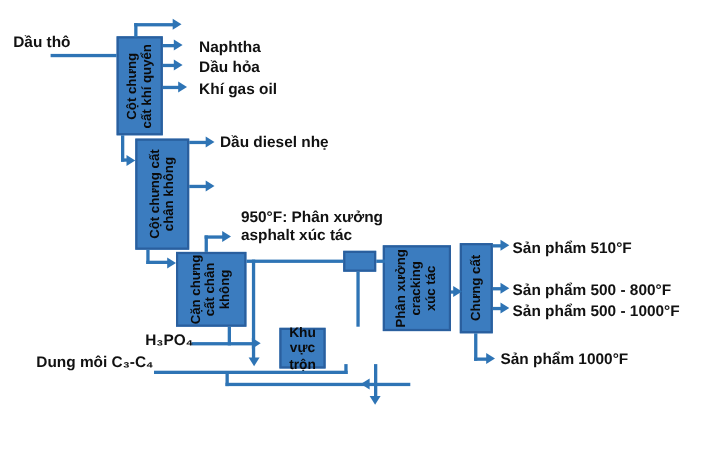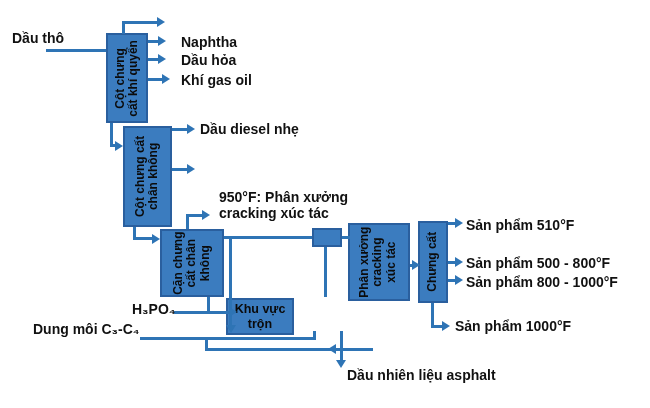--- a/index.html
+++ b/index.html
@@ -70,21 +70,21 @@
       <div>xúc tác</div>
     </div>
   </div>
 
   <div class="box" style="left:418px;top:221px;width:30px;height:82px">
     <div class="vtext">
       <div>Chưng cất</div>
     </div>
   </div>
 
-  <div class="box" style="left:226px;top:298px;width:68px;height:37px">
+  <div class="box" style="left:254px;top:298px;width:42px;height:37px">
     <div class="htext">
       <div>Khu vực</div>
       <div>trộn</div>
     </div>
   </div>
 
 
   <div class="hl" style="left:46px;top:49px;width:60px"></div>
 
   <div class="vl" style="left:122px;top:21px;height:13px"></div>
@@ -159,25 +159,24 @@
   <div class="ad" style="left:336px;top:360px"></div>
 
   <div class="lbl" style="left:12px;top:31px">Dầu thô</div>
   <div class="lbl" style="left:181px;top:35px">Naphtha</div>
   <div class="lbl" style="left:181px;top:53px">Dầu hỏa</div>
   <div class="lbl" style="left:200px;top:122px">Dầu diesel nhẹ</div>
   <div class="lbl" style="left:181px;top:73px">Khí gas oil</div>
 
   <div class="lbl" style="left:219px;top:190px">
     <div>950°F: Phân xưởng</div>
-    <div>cracking xúc tác</div>
+    <div>asphalt xúc tác</div>
   </div>
 
   <div class="lbl" style="left:132px;top:302px">H₃PO₄</div>
   <div class="lbl" style="left:33px;top:322px">Dung môi C₃-C₄</div>
 
   <div class="lbl" style="left:466px;top:218px">Sản phẩm 510°F</div>
   <div class="lbl" style="left:466px;top:256px">Sản phẩm 500 - 800°F</div>
-  <div class="lbl" style="left:466px;top:275px">Sản phẩm 800 - 1000°F</div>
+  <div class="lbl" style="left:466px;top:275px">Sản phẩm 500 - 1000°F</div>
   <div class="lbl" style="left:455px;top:319px">Sản phẩm 1000°F</div>
-  <div class="lbl" style="left:347px;top:368px">Dầu nhiên liệu asphalt</div>
 
 </div>
 
 </body></html>

